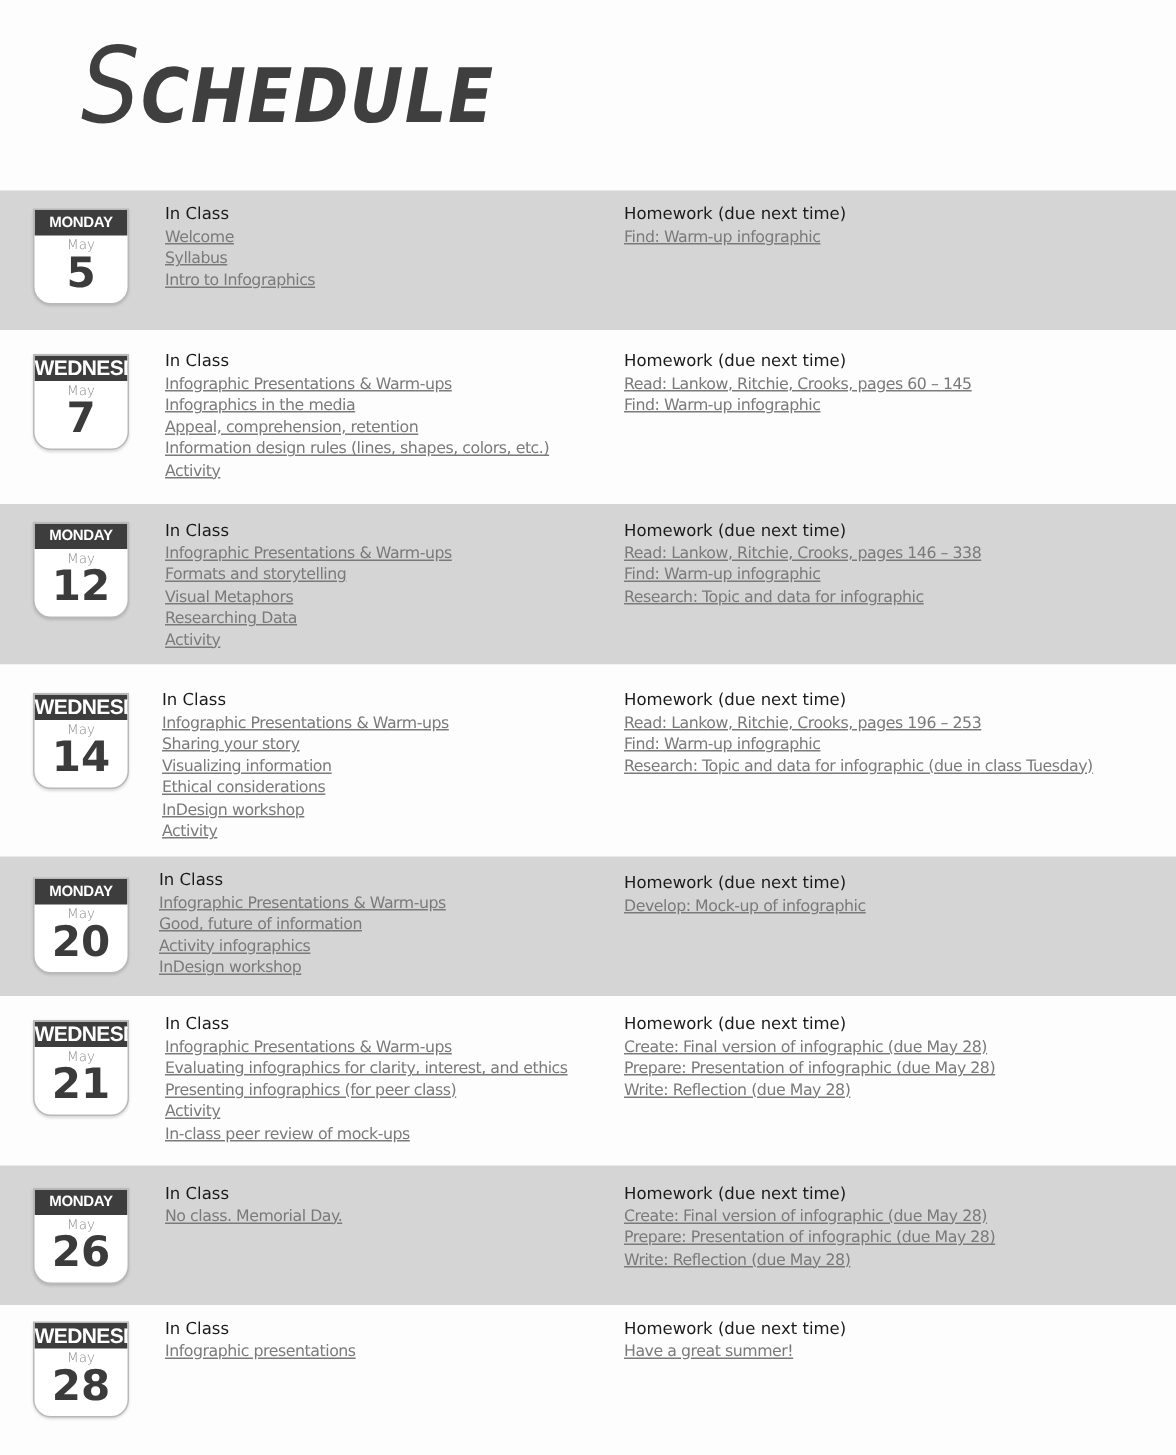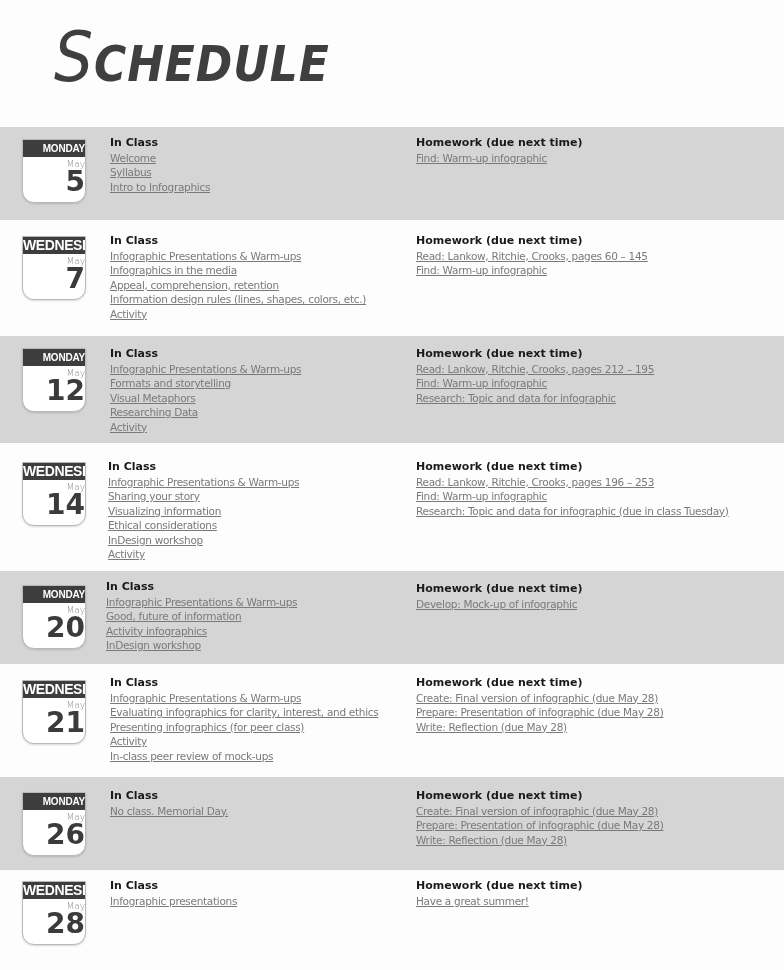--- a/index.html
+++ b/index.html
@@ -17,42 +17,42 @@
   .title .big { font-size: 70px; font-weight: normal; }
 
   .row { position: absolute; left: 0; width: 784px; }
   .row.gray { background: #d6d5d6; }
   .row.white { background: #fdfdfd; }
 
   .cal {
     position: absolute; left: 22px; width: 64px;
     background: #ffffff; border: 1px solid #b9b9b9;
     border-radius: 0 0 12px 12px; box-shadow: 0 1px 2px rgba(0,0,0,0.15);
-    text-align: right; overflow: hidden;
+    text-align: center; overflow: hidden;
   }
   .cal .day {
     background: #3d3d3d; color: #ffffff;
     font-family: "Liberation Sans", sans-serif; font-weight: bold;
     font-size: 10px; height: 17px; line-height: 17px; letter-spacing: -0.2px;
     white-space: nowrap;
   }
   .cal .day.wed { font-size: 14px; letter-spacing: -0.4px; }
   .cal .month {
     font-family: "DejaVu Sans", sans-serif; font-size: 9px; color: #8a8a8a;
     margin-top: 2px; line-height: 10px; font-weight: 300;
   }
   .cal .date {
     font-family: "DejaVu Sans", sans-serif; font-weight: bold;
     font-size: 28px; color: #3b3b3b; line-height: 28px; margin-top: -1px;
     padding-bottom: 6px;
   }
 
   .col { position: absolute; }
   .col .head {
-    font-family: "DejaVu Sans", sans-serif; font-weight: bold;
+    font-family: "DejaVu Sans", sans-serif; font-weight: normal;
     font-size: 11px; color: #1a1a1a; line-height: 14.5px;
   }
   .col .line {
     font-family: "DejaVu Sans", sans-serif; font-size: 10.5px;
     color: #7a7a7a; line-height: 14.5px; white-space: nowrap;
     letter-spacing: -0.3px;
     text-decoration: underline;
   }
 
   .footer {
@@ -114,21 +114,21 @@
   <div class="col" style="left:110px;top:11px;">
     <div class="head">In Class</div>
     <div class="line">Infographic Presentations &amp; Warm-ups</div>
     <div class="line">Formats and storytelling</div>
     <div class="line">Visual Metaphors</div>
     <div class="line">Researching Data</div>
     <div class="line">Activity</div>
   </div>
   <div class="col" style="left:416px;top:11px;">
     <div class="head">Homework (due next time)</div>
-    <div class="line">Read: Lankow, Ritchie, Crooks, pages 212 – 195</div>
+    <div class="line">Read: Lankow, Ritchie, Crooks, pages 146 – 338</div>
     <div class="line">Find: Warm-up infographic</div>
     <div class="line">Research: Topic and data for infographic</div>
   </div>
 </div>
 
 <div class="row white" style="top:443px;height:128px;">
   <div class="cal" style="top:19px;">
     <div class="day wed">WEDNESDAY</div>
     <div class="month">May</div>
     <div class="date">14</div>

